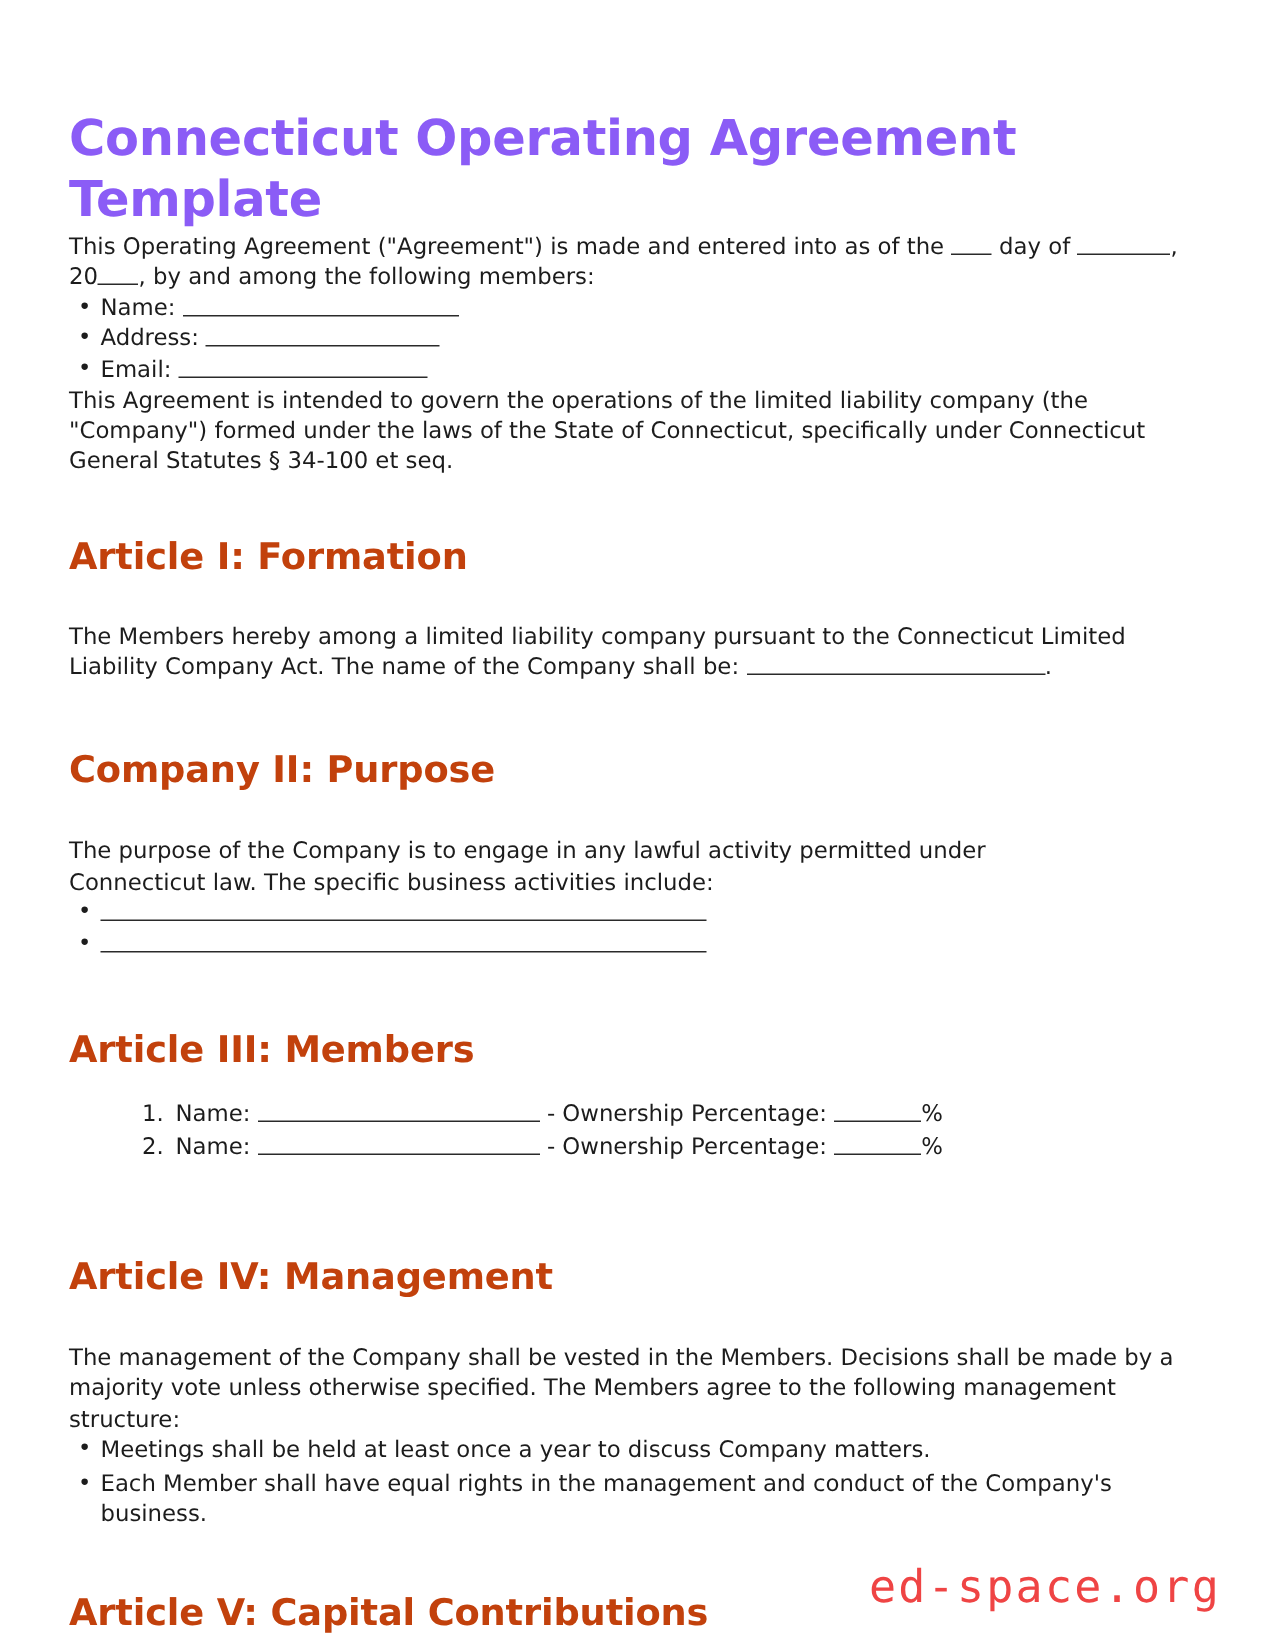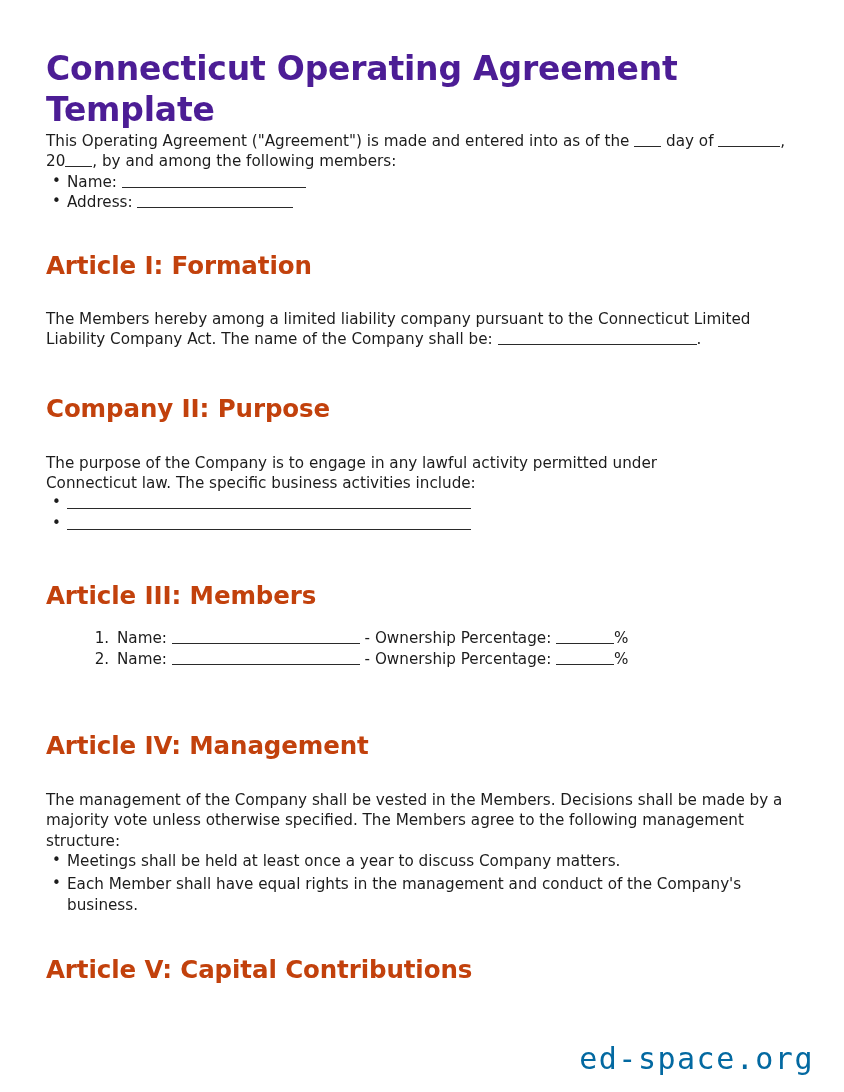--- a/index.html
+++ b/index.html
@@ -22,22 +22,22 @@
     height: 1092px;
     background: #ffffff;
     box-sizing: border-box;
     padding: 46px 48px 0 46px;
   }
   .doc-title {
     font-size: 33px;
     font-weight: bold;
     line-height: 1.24;
     letter-spacing: -0.2px;
-    color: #4c1d95;
-    margin: 3px 0 0 0;
+    color: #8b5cf6;
+    margin: 26px 0 0 0;
     max-width: 680px;
   }
   h2.article-heading {
     font-size: 24.5px;
     font-weight: bold;
     color: #c2410c;
     letter-spacing: -0.1px;
     margin: 0;
     padding: 0;
   }
@@ -145,38 +145,40 @@
 
   .sec-capital { margin-top: 40px; }
 
   .watermark {
     position: absolute;
     right: 30px;
     bottom: 16px;
     font-family: "DejaVu Sans Mono", "Liberation Mono", monospace;
     font-size: 30px;
     letter-spacing: 1.5px;
-    color: #0369a1;
+    color: #ef4444;
     white-space: nowrap;
   }
 </style>
 </head>
 <body>
 
 <div class="page">
 
   <h1 class="doc-title">Connecticut Operating Agreement Template</h1>
 
   <p class="body-text intro"><span>This Operating Agreement ("Agreement") is made and entered into as of the </span><span class="blank blank-xs"></span><span> day of </span><span class="blank blank-s"></span><span>, 20</span><span class="blank blank-xs"></span><span>, by and among the following members:</span></p>
 
   <ul class="bullets member-fields">
     <li><span>Name:</span> <span class="blank blank-name"></span></li>
     <li><span>Address:</span> <span class="blank blank-addr"></span></li>
+    <li><span>Email:</span> <span class="blank blank-email"></span></li>
   </ul>
 
+  <p class="body-text governing">This Agreement is intended to govern the operations of the limited liability company (the "Company") formed under the laws of the State of Connecticut, specifically under Connecticut General Statutes § 34-100 et seq.</p>
 
   <section class="sec-formation">
     <h2 class="article-heading">Article I: Formation</h2>
     <p class="body-text"><span>The Members hereby among a limited liability company pursuant to the Connecticut Limited Liability Company Act. The name of the Company shall be: </span><span class="blank blank-company"></span><span>.</span></p>
   </section>
 
   <section class="sec-purpose">
     <h2 class="article-heading">Company II: Purpose</h2>
     <p class="body-text">The purpose of the Company is to engage in any lawful activity permitted under Connecticut law. The specific business activities include:</p>
     <ul class="bullets blank-bullets">

